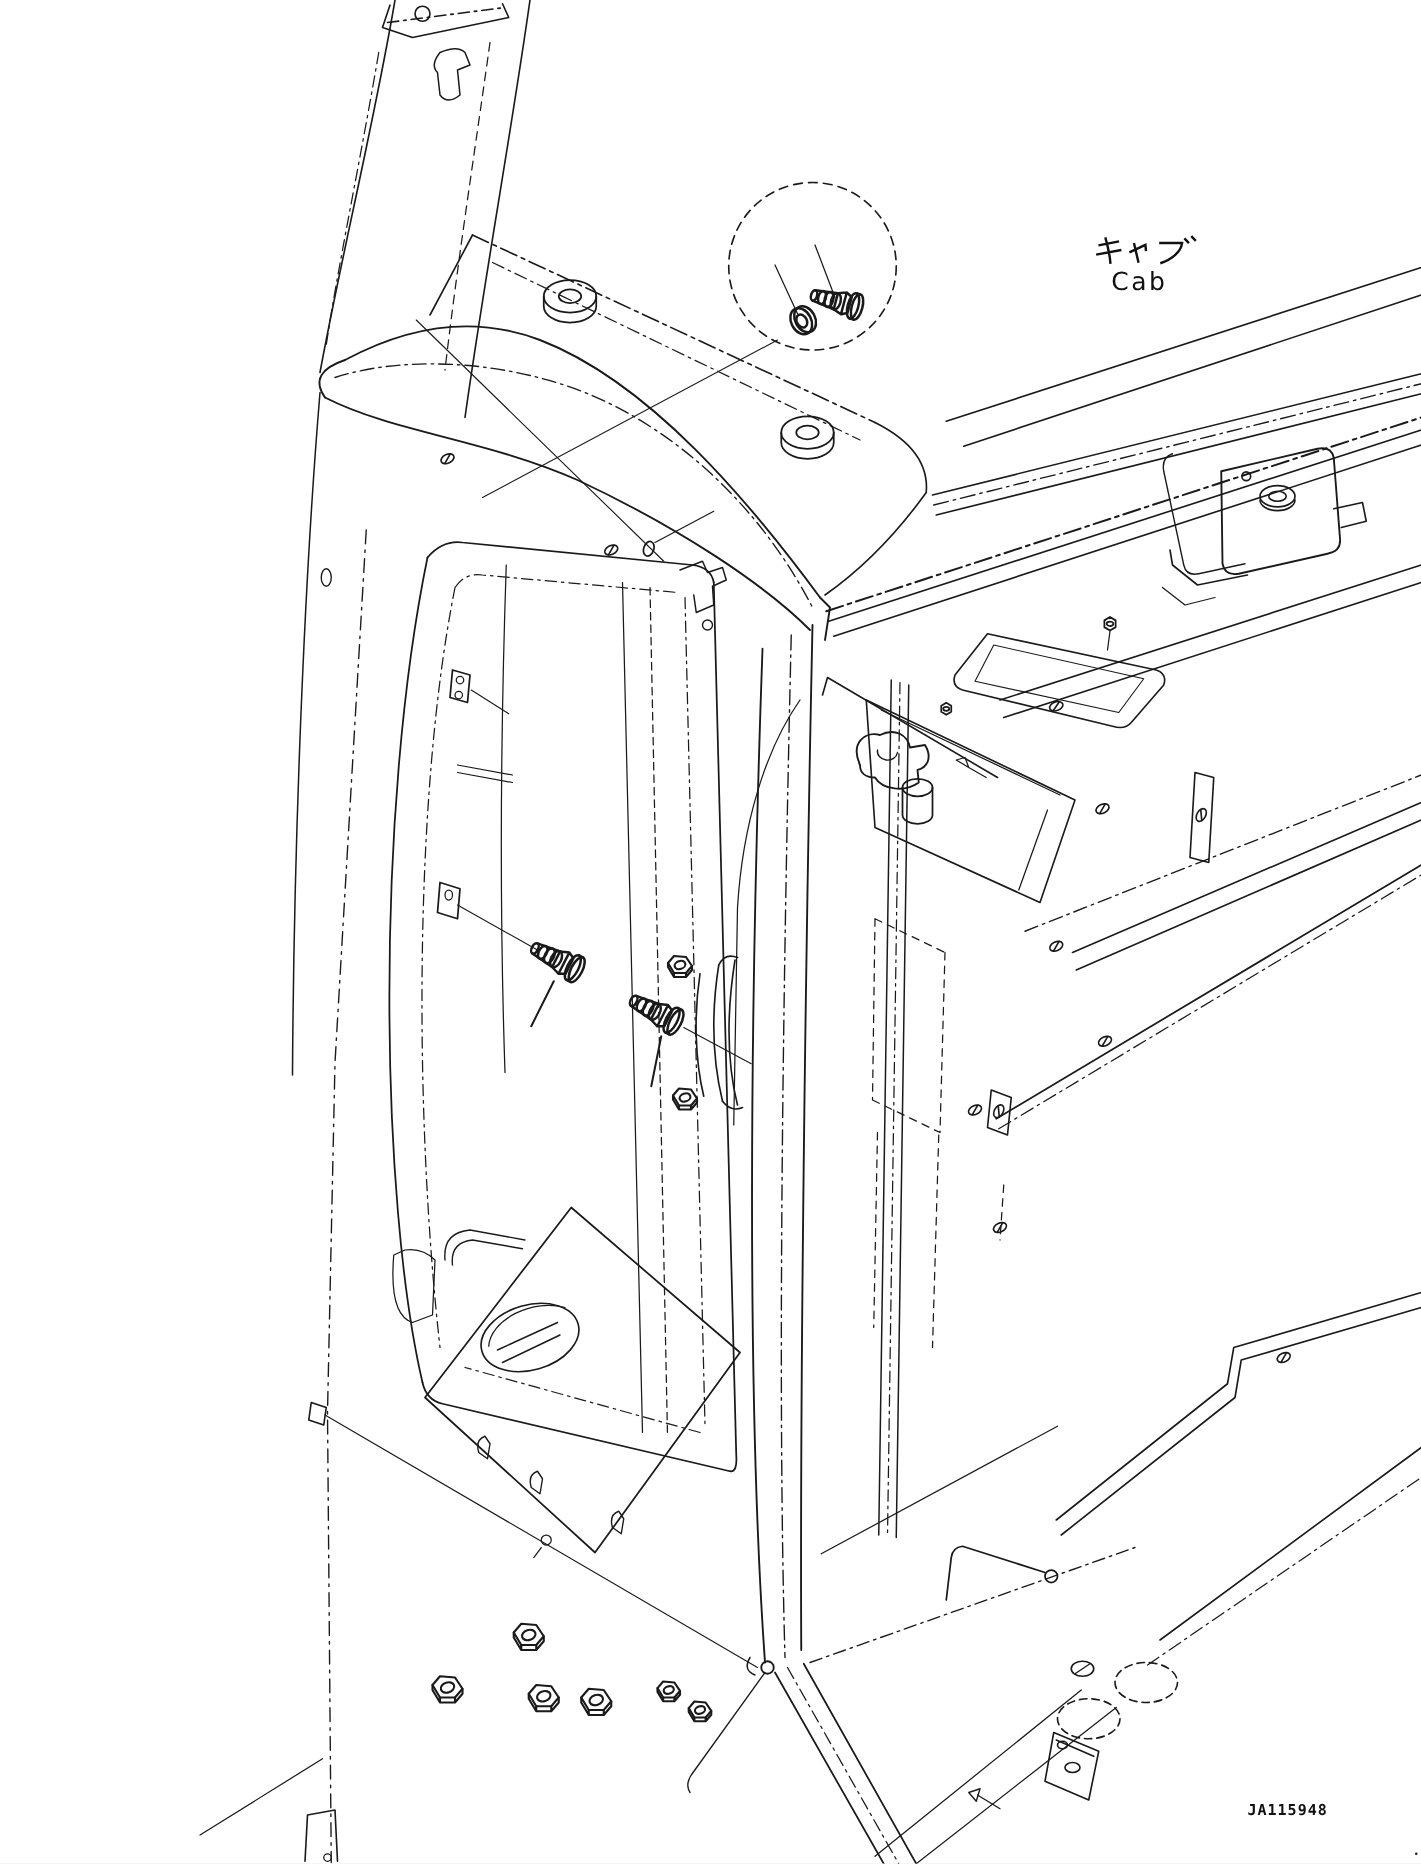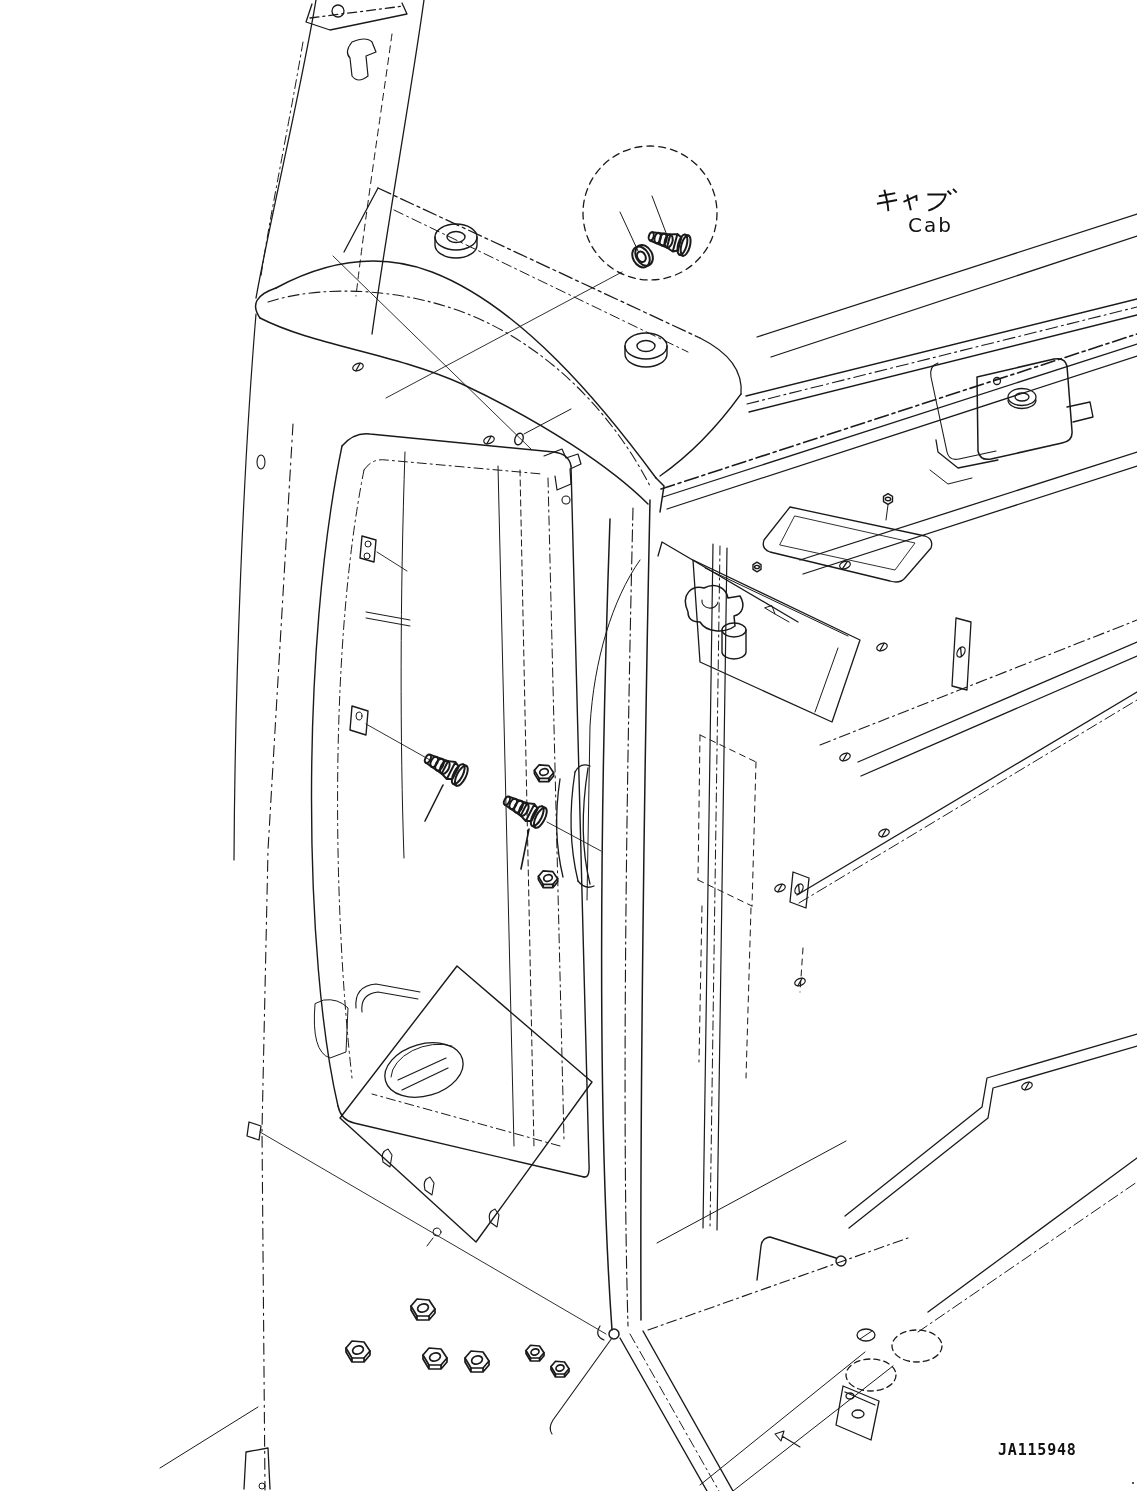--- a/index.html
+++ b/index.html
@@ -4,26 +4,26 @@
 <style>
   :root { --line:#1a1a1a; --bg:#ffffff; }
   html,body { margin:0; padding:0; background:#e8e8e8; }
   .stage {
     position:relative; width:1137px; height:1491px; background:var(--bg);
     overflow:hidden; font-family:"DejaVu Sans", sans-serif; color:#111;
   }
   svg.art { position:absolute; inset:0; color:var(--line); }
   svg.art * { vector-effect:non-scaling-stroke; }
   .lbl { position:absolute; }
-  .cab-label { left:876px; top:188px; width:96px; text-align:center; }
+  .cab-label { left:876px; top:188px; width:96px; text-align:left; }
   .cab-label .ja { display:block; width:88px; height:24px; }
   .cab-label .en { font-size:20px; letter-spacing:2px; margin-left:13px; margin-top:1px;
                    font-family:"DejaVu Sans", sans-serif; }
   .drawing-number { left:998px; top:1441px; font-family:"DejaVu Sans Mono", monospace;
-                    font-size:15px; letter-spacing:0.8px; font-weight:bold; }
+                    font-size:12px; letter-spacing:0.8px; font-weight:bold; }
 </style>
 </head>
 <body>
 
 <div class="stage">
 
 <svg class="art" width="1137" height="1491" viewBox="0 0 1137 1491" fill="none" stroke="currentColor" stroke-width="1.3" stroke-linecap="round" stroke-linejoin="round">
 
   <defs>
     <g id="hexnut" stroke-width="1.7">

